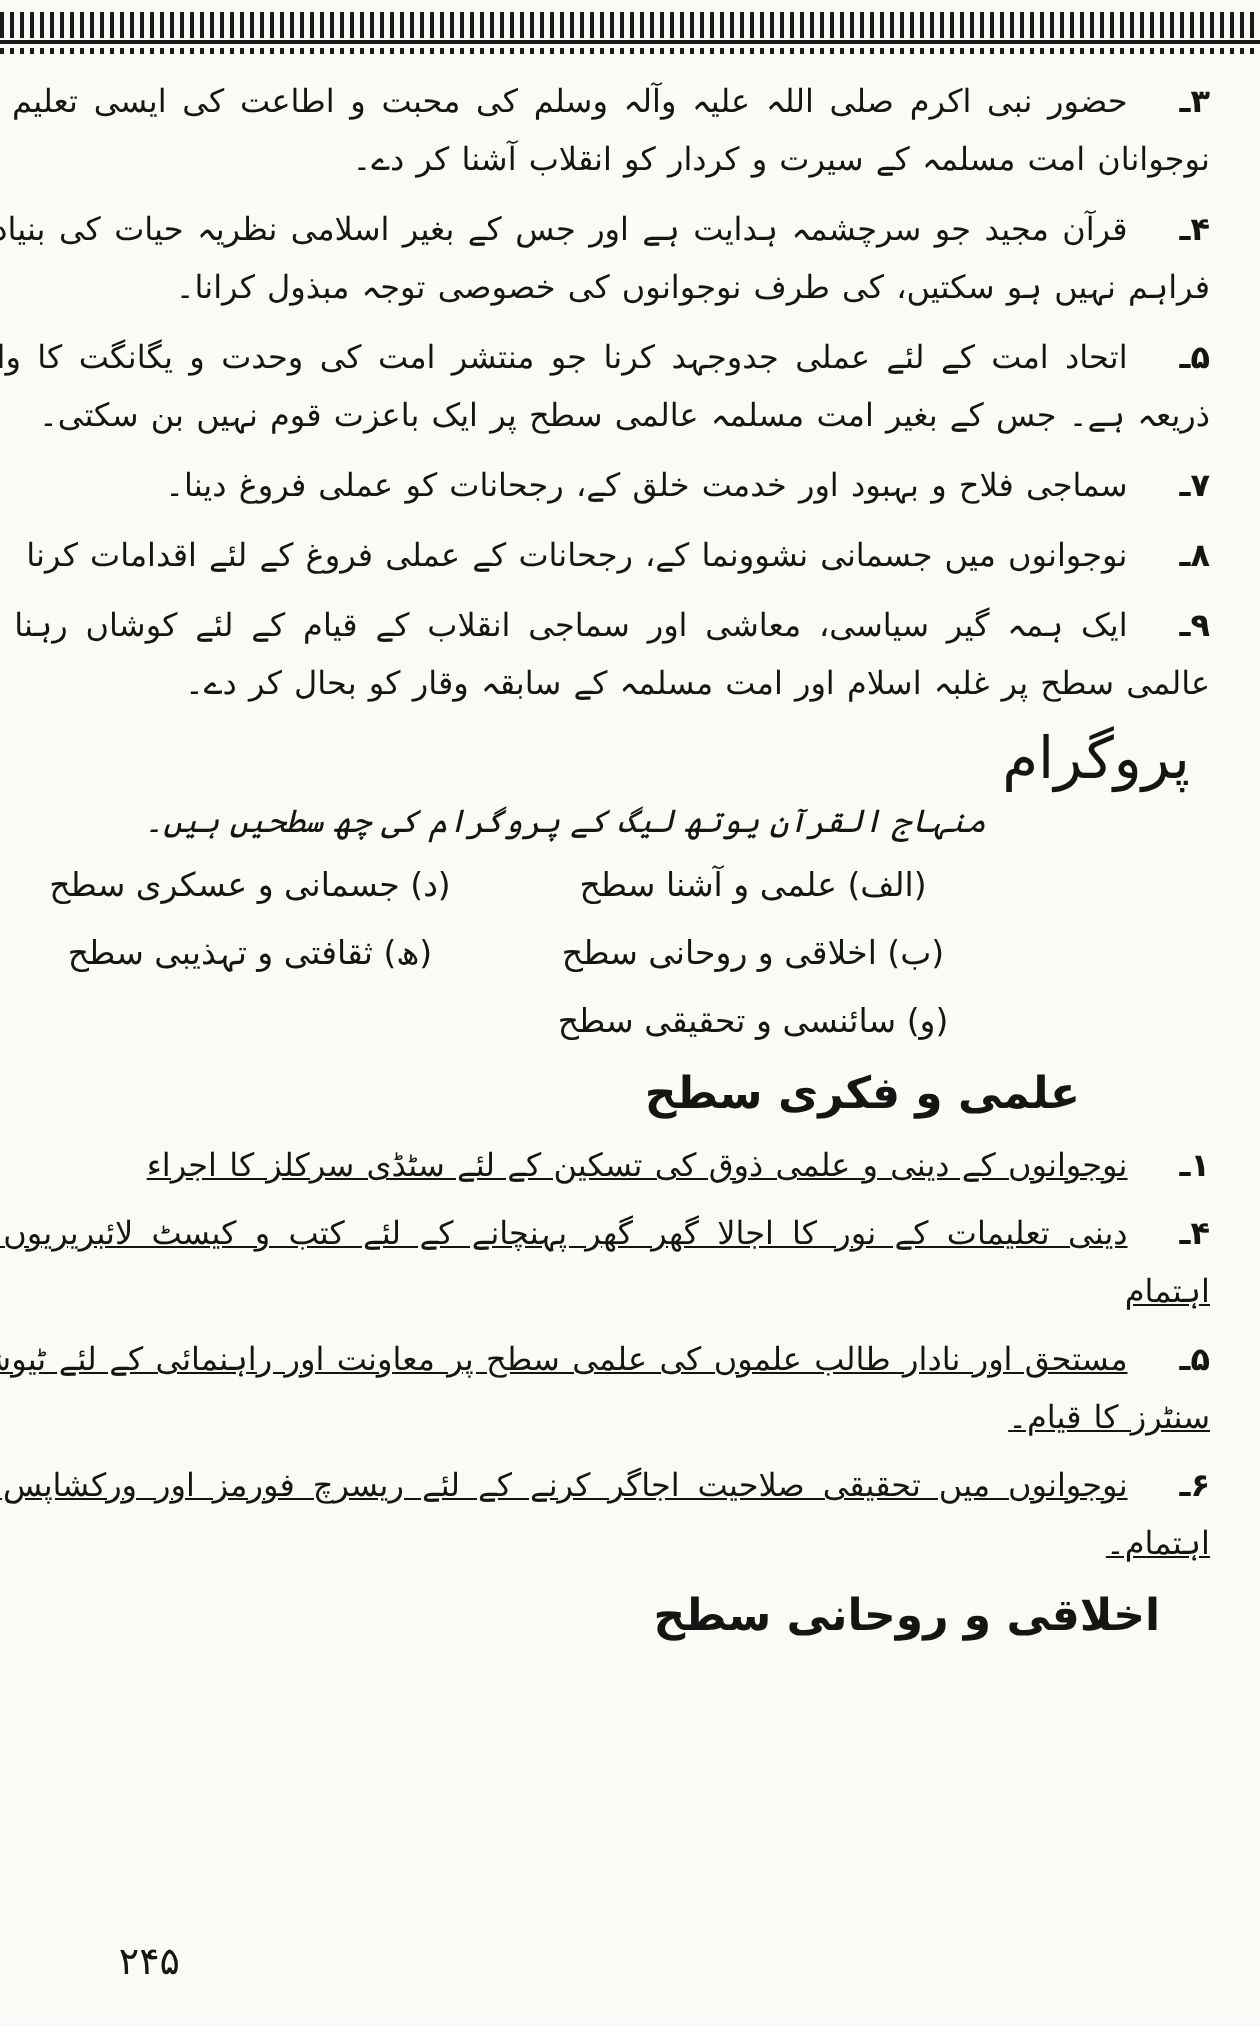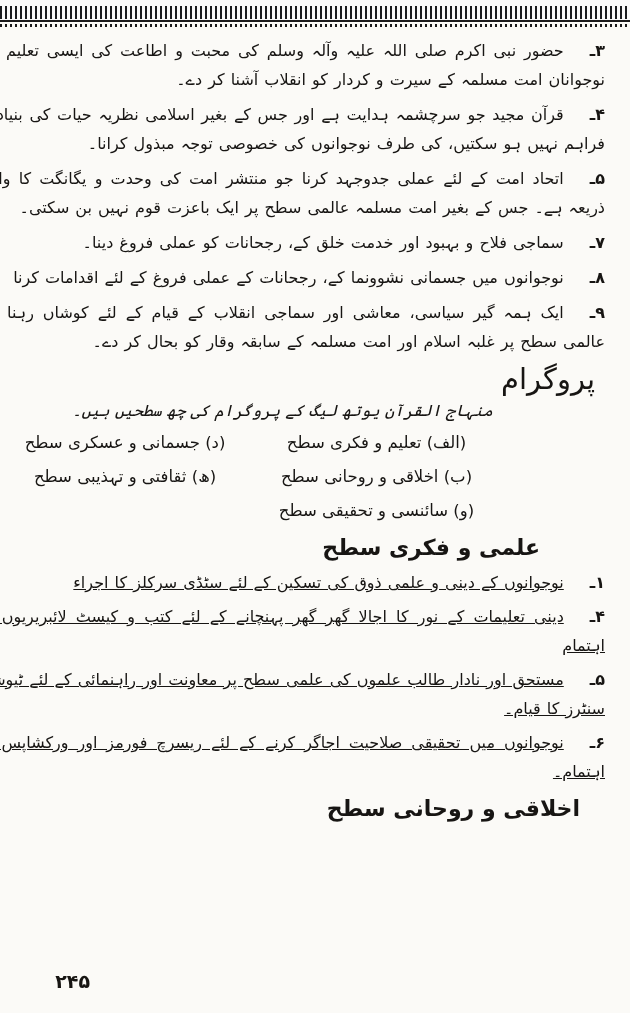--- a/index.html
+++ b/index.html
@@ -84,21 +84,21 @@
     }
     .h-section.first { margin-right: 65px; }
     .h-section.second { margin-right: 25px; }
     .page-number {
       position: absolute;
       left: 538px;   
       left: auto;
       right: 540px;
       top: 970px;
       font-size: 19px;
-      font-weight: bold;
+      font-weight: normal;
       direction: rtl;
       letter-spacing: 1px;
     }
   </style>
 </head>
 <body>
 
 <div class="page">
 
   <div class="top-border"></div>
@@ -121,21 +121,21 @@
       <span class="num">۸ـ</span><span>نوجوانوں میں جسمانی نشوونما کے، رجحانات کے عملی فروغ کے لئے اقدامات کرنا</span>
     </div>
     <div class="item">
       <span class="num">۹ـ</span><span>ایک ہمہ گیر سیاسی، معاشی اور سماجی انقلاب کے قیام کے لئے کوشاں رہنا جو عالمی سطح پر غلبہ اسلام اور امت مسلمہ کے سابقہ وقار کو بحال کر دے۔</span>
     </div>
 
     <div class="h-program">پروگرام</div>
     <div class="h-intro">منہاج القرآن یوتھ لیگ کے پروگرام کی چھ سطحیں ہیں۔</div>
 
     <div class="levels">
-      <div class="cell">(الف) تعلیم و فکری سطح</div>
+      <div class="cell">(الف) علمی و آشنا سطح</div>
       <div class="cell">(د) جسمانی و عسکری سطح</div>
       <div class="cell">(ب) اخلاقی و روحانی سطح</div>
       <div class="cell">(ھ) ثقافتی و تہذیبی سطح</div>
       <div class="cell">(و) سائنسی و تحقیقی سطح</div>
     </div>
 
     <div class="h-section first">علمی و فکری سطح</div>
     <div class="section-items">
       <div class="item">
         <span class="num">۱ـ</span><span>نوجوانوں کے دینی و علمی ذوق کی تسکین کے لئے سٹڈی سرکلز کا اجراء</span>

